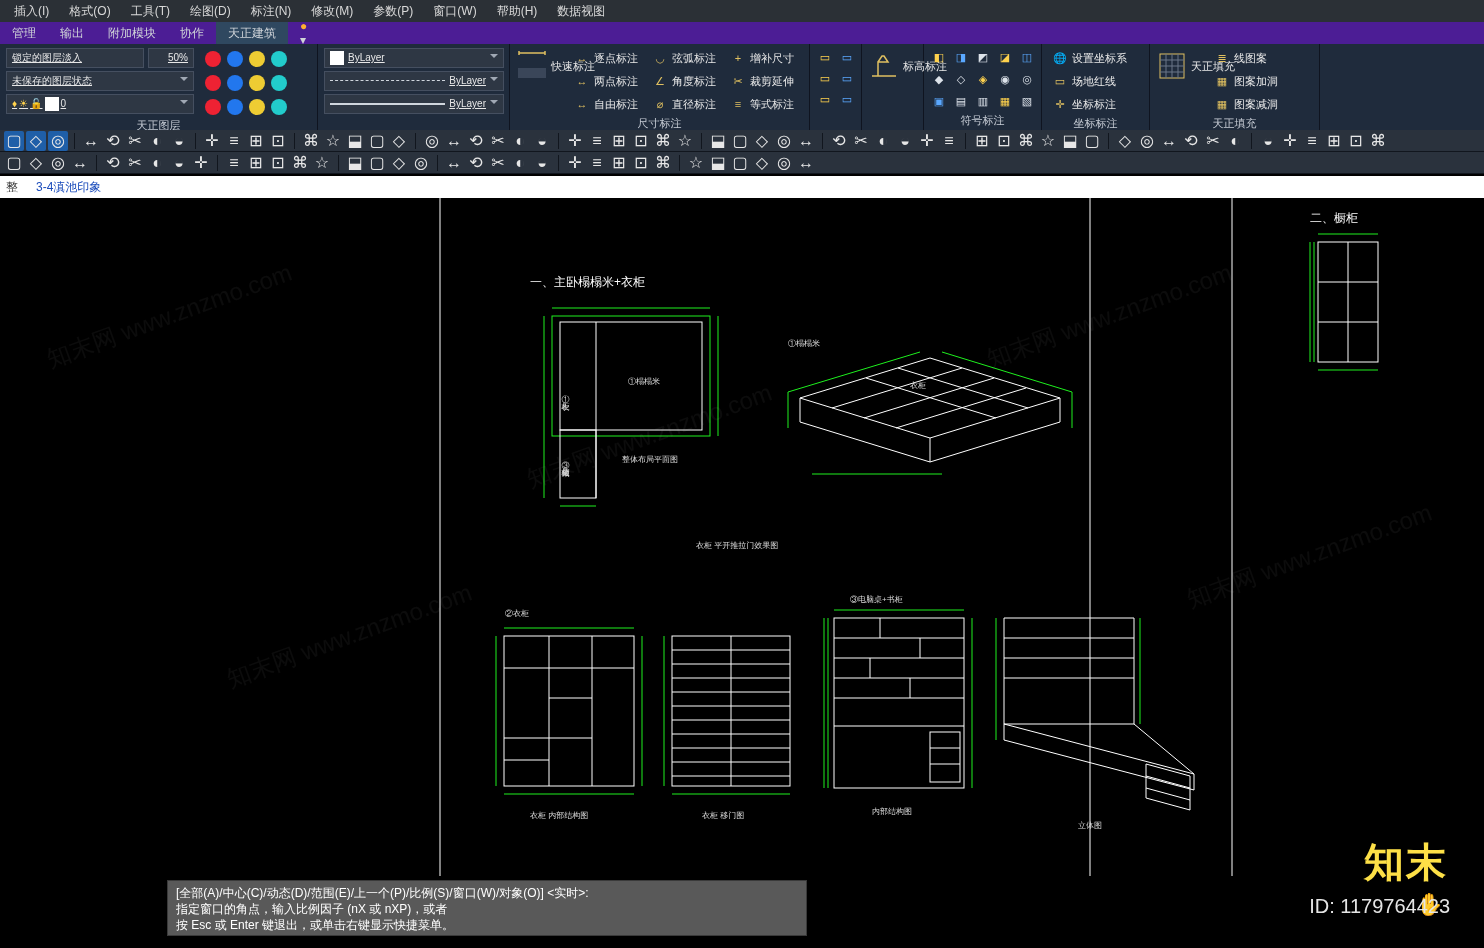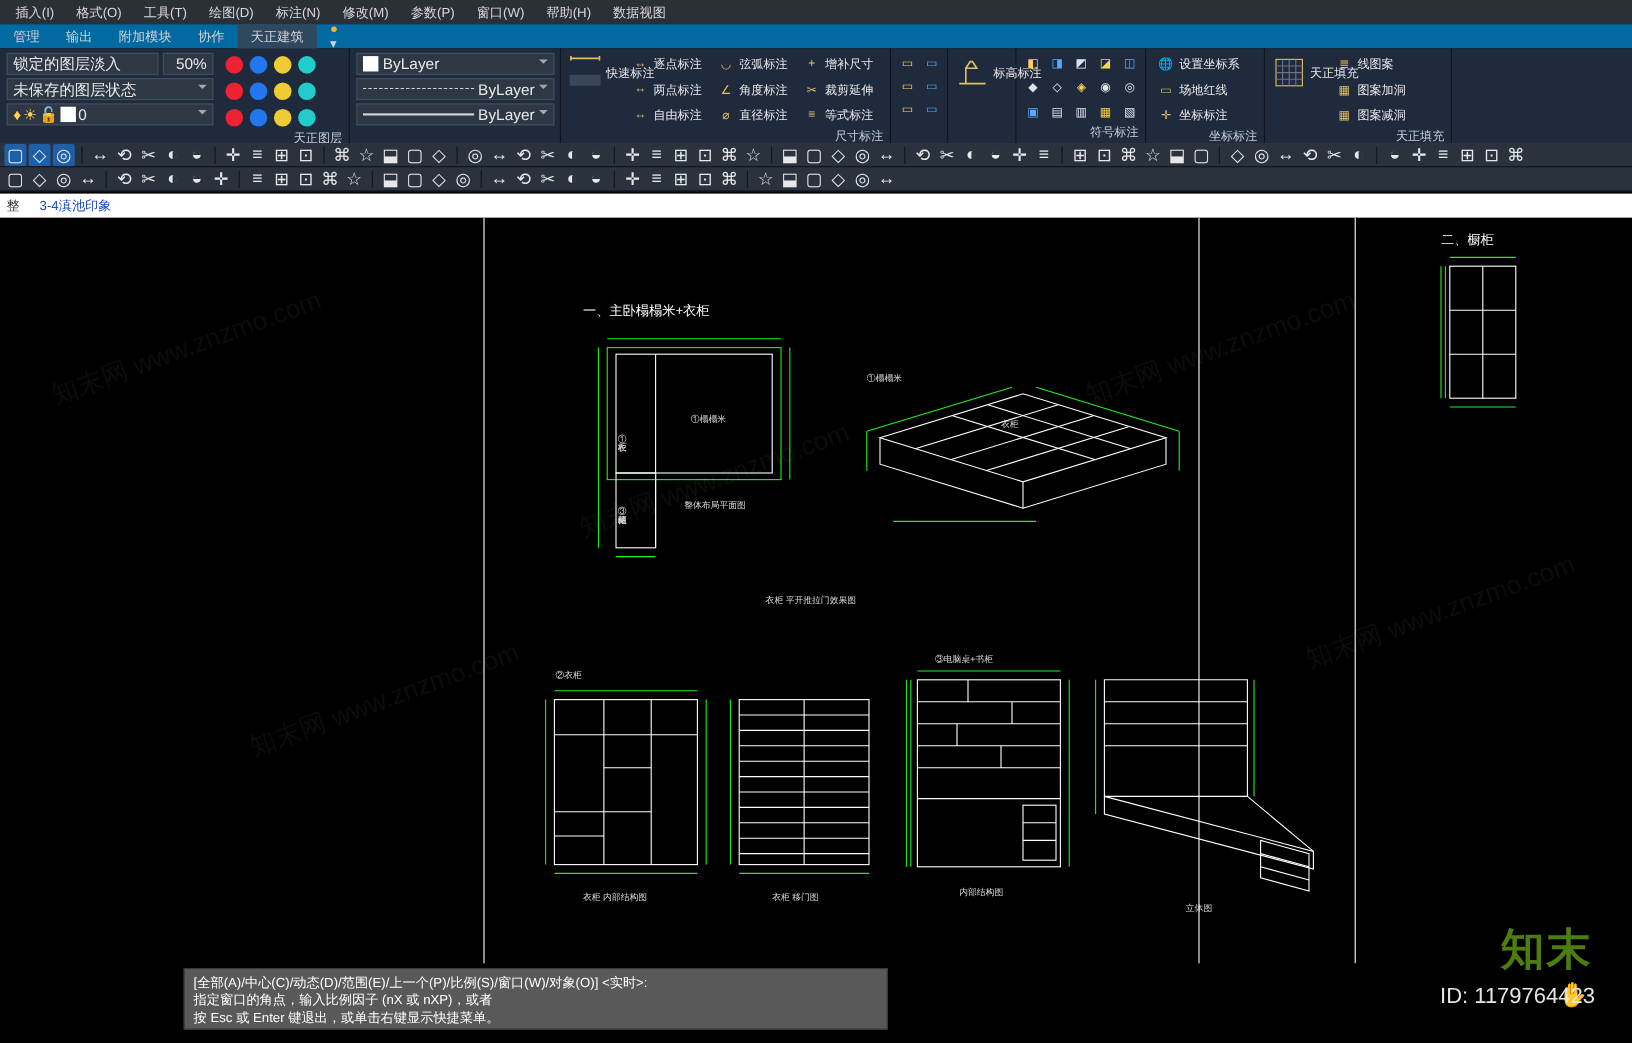--- a/index.html
+++ b/index.html
@@ -3,33 +3,33 @@
   <meta charset="utf-8">
   <style>
     * { margin:0; padding:0; box-sizing:border-box; font-family:"Microsoft YaHei","Segoe UI",sans-serif; -webkit-user-select:none; user-select:none; }
     body { width:1484px; height:948px; background:#000; position:relative; color:#e8e8e8; overflow:hidden; }
 
     
     .menu-bar { position:absolute; left:0; right:0; top:0; height:22px; background:#2b3036; display:flex; align-items:center; padding:0 4px; font-size:12px; color:#d8d8d8; }
     .menu-bar .item { padding:2px 10px; cursor:pointer; white-space:nowrap; }
 
     
-    .tab-strip { position:absolute; left:0; right:0; top:22px; height:22px; background:#0369a1; display:flex; align-items:center; font-size:12px; }
+    .tab-strip { position:absolute; left:0; right:0; top:22px; height:22px; background:#4c1d95; display:flex; align-items:center; font-size:12px; }
     .tab-strip .tab { padding:3px 12px; color:#cfd3d8; cursor:pointer; }
     .tab-strip .tab.active { background:#2f4860; }
     .tab-strip .tab.flag { width:24px; text-align:center; }
 
     
     .ribbon { position:absolute; left:0; right:0; top:44px; height:86px; background:#1f2b3c; display:flex; align-items:stretch; font-size:11px; }
     .panel { border-right:1px solid #0f1420; padding:4px 6px 0 6px; position:relative; display:flex; flex-direction:column; }
     .panel-body { flex:1; display:flex; align-items:flex-start; gap:6px; }
-    .panel-label { text-align:right; color:#c7cdd6; font-size:11px; padding:2px 0 2px; }
+    .panel-label { text-align:center; color:#c7cdd6; font-size:11px; padding:2px 0 2px; }
     .vcol { display:flex; flex-direction:column; gap:3px; }
     .hrow { display:flex; align-items:center; gap:4px; }
-    .input { height:20px; background:#2e3744; border:1px solid #454f60; color:#e7e7e7; font-size:14px; padding:0 5px; line-height:18px; display:flex; align-items:center; gap:4px; }
+    .input { height:20px; background:#2e3744; border:1px solid #454f60; color:#e7e7e7; font-size:10px; padding:0 5px; line-height:18px; display:flex; align-items:center; gap:4px;text-decoration:underline; }
     .input.combo::after { content:""; border:4px solid transparent; border-top-color:#a0a8b4; margin-left:auto; }
     .iconbtn { width:18px; height:18px; display:flex; align-items:center; justify-content:center; background:transparent; color:#dde3ea; cursor:pointer; border-radius:2px; }
     .bigbtn { display:flex; flex-direction:row; align-items:center; gap:3px; width:48px; padding:2px 0; cursor:pointer; }
     .bigbtn .glyph { width:32px; height:32px; display:flex; align-items:center; justify-content:center; color:#e0c060; }
     .bigbtn span { white-space:nowrap; }
     .smallbtn { display:flex; align-items:center; gap:4px; height:20px; padding:0 4px; cursor:pointer; white-space:nowrap; }
     .smallbtn .g { width:16px; height:16px; display:flex; align-items:center; justify-content:center; color:#e0c060; }
 
     .line-sample { width:130px; height:2px; }
     .line-solid { background:#cfd5dd; }
@@ -61,21 +61,21 @@
     .canvas svg { position:absolute; inset:0; width:100%; height:100%; }
     .g-green{stroke:#1ef01e;} .g-white{stroke:#fff;}
     .txt-w{fill:#fff;font-size:12px;} .txt-s{fill:#dcdcdc;font-size:8px;}
     .dimarrow{stroke:#1ef01e;stroke-width:1;}
 
     
     .cmd { position:absolute; left:167px; bottom:12px; width:640px; height:56px; background:#595959; border:1px solid #3a3a3a; font-size:12px; color:#fff; padding:4px 8px; line-height:16px; }
 
     
     .hand{position:absolute;right:40px;bottom:30px;color:#cfd5dd;font-size:22px;}
-    .wm-logo{position:absolute;right:36px;bottom:58px;color:#4d7c0f;font-size:40px;font-weight:700;letter-spacing:2px;margin-left:23px;}
+    .wm-logo{position:absolute;right:36px;bottom:58px;color:#fde047;font-size:40px;font-weight:700;letter-spacing:2px;margin-left:23px;}
     .wm-id{position:absolute;right:34px;bottom:30px;color:#e5e5e5;font-size:20px;}
 
     
     .wm-tile{position:absolute;color:rgba(230,230,230,.05);font-size:24px;transform:rotate(-20deg);white-space:nowrap;pointer-events:none;}
   </style>
 </head>
 <body>
 
 <div class="menu-bar">
   <div class="item">插入(I)</div>

